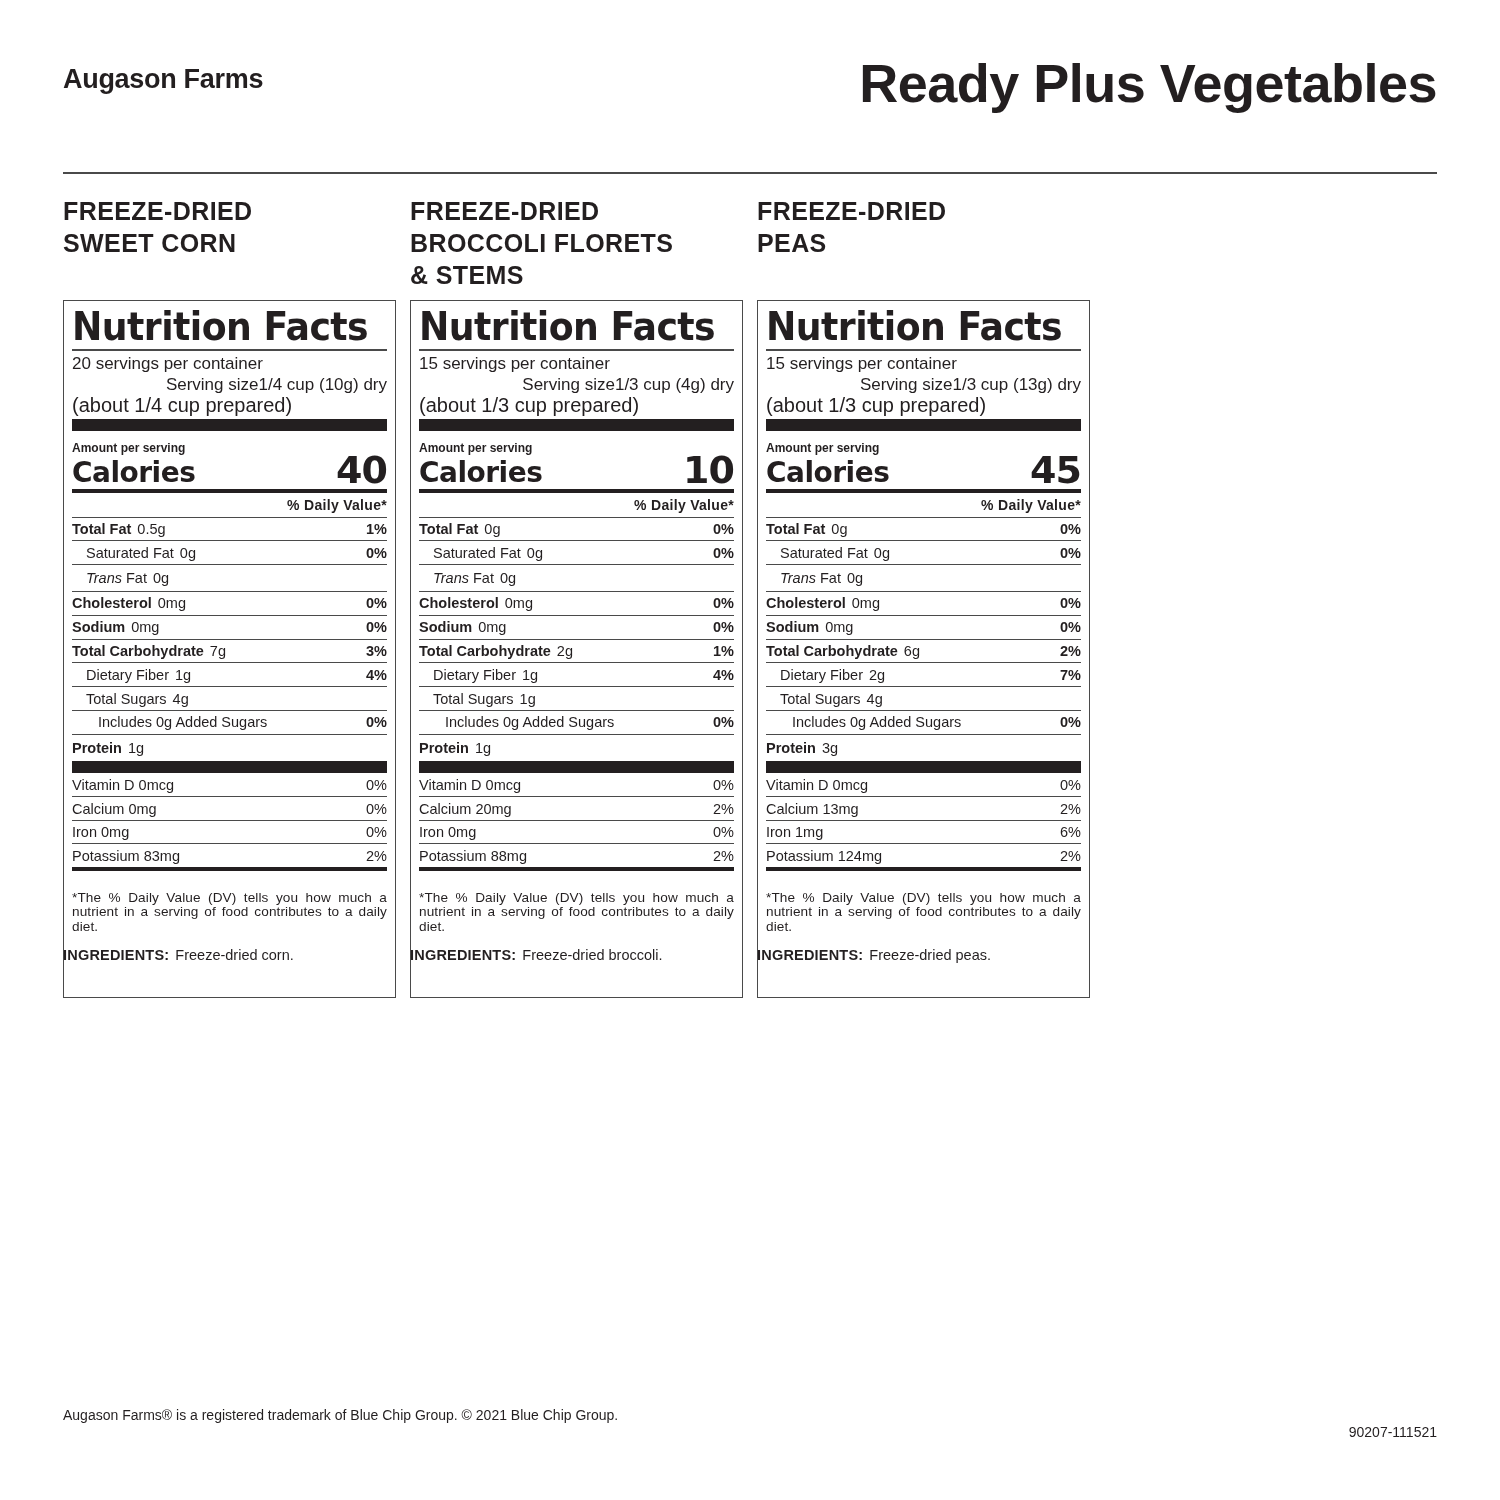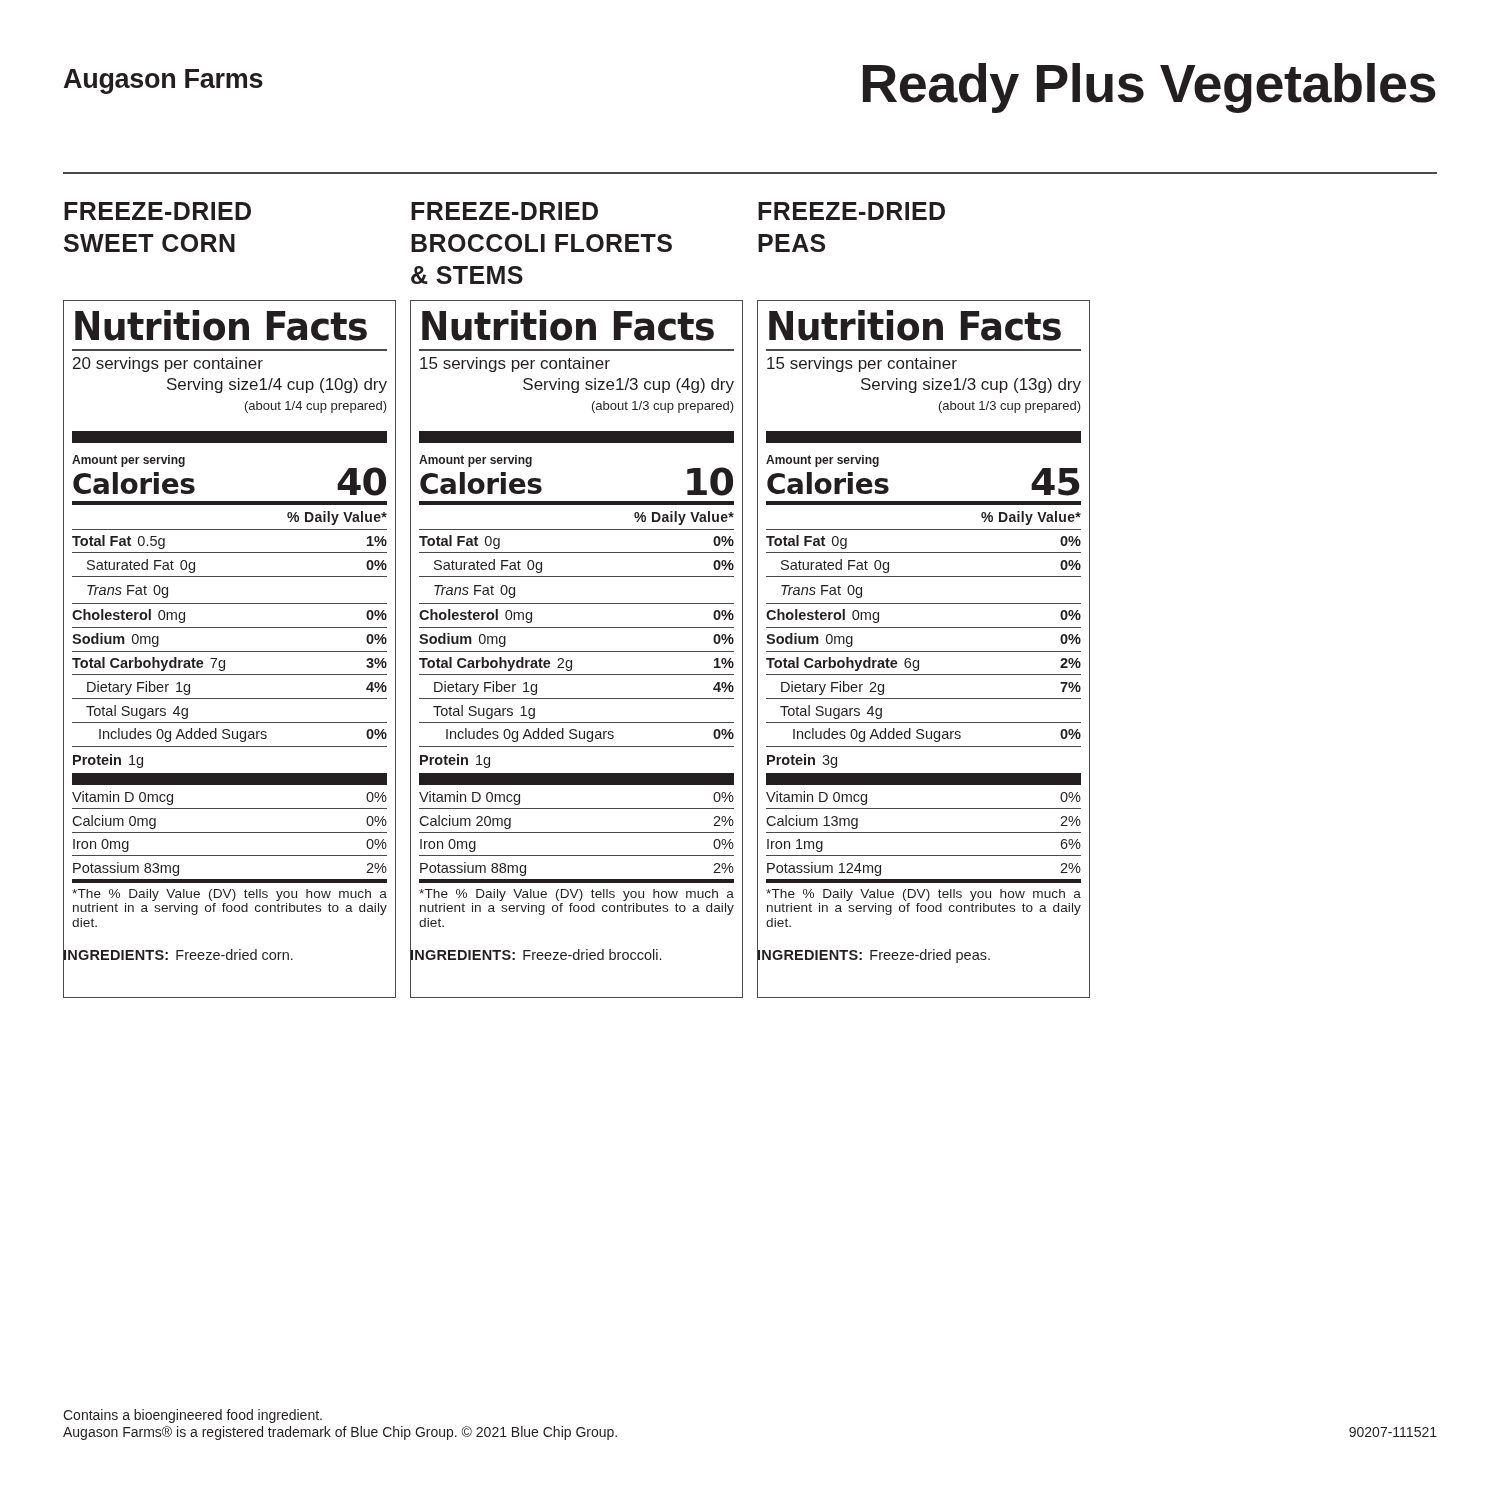--- a/index.html
+++ b/index.html
@@ -41,21 +41,21 @@
     width: 340px;
   }
   .rule-thin { height: 1.5px; background: #4a4a4a; }
   .rule-med { height: 4px; background: #231f20; }
   .rule-thick { height: 12px; background: #231f20; }
   .servings { font-size: 17px; line-height: 20px; margin-top: 3px; }
   .serving-size {
     display: flex; justify-content: flex-end;
     font-size: 17px; font-weight: normal; line-height: 21px;
   }
-  .prepared { text-align: right; font-size: 13px; line-height: 21px; margin-bottom: 15px; }
+  .prepared { text-align: left; font-size: 20px; line-height: 21px; margin-bottom: 3px; }
   .amount-label { font-size: 12px; font-weight: bold; line-height: 14px; margin-top: 10px; }
   .calories-row {
     display: flex; justify-content: space-between; align-items: flex-end;
     height: 33px; margin-bottom: 1px;
   }
   .calories-label { font-size: 28px; font-weight: 900; line-height: 30px; font-family: "DejaVu Sans", sans-serif; letter-spacing: -0.5px; }
   .calories-value { font-size: 38px; font-weight: 900; line-height: 36px; font-family: "DejaVu Sans", sans-serif; letter-spacing: -1px; }
   .dv-header {
     text-align: right; font-size: 14px; font-weight: bold; line-height: 24px;
     letter-spacing: 0.3px;
@@ -70,21 +70,21 @@
   .nrow.indent2 .lbl { padding-left: 26px; }
   .nrow.tall { height: 27px; }
   .nrow .val { margin-left: 6px; }
   .vrow {
     display: flex; justify-content: space-between; align-items: center;
     font-size: 14.5px; height: 23.5px; gap: 45px;
   }
   .vrow + .vrow { border-top: 1.5px solid #4a4a4a; text-align: center; }
   .footnote {
     font-size: 13.6px; line-height: 14.6px; text-align: justify;
-    padding-top: 4px; letter-spacing: 0.1px;
+    padding-top: 20px; letter-spacing: 0.1px;
   }
   .ingredients {
     position: absolute; top: 752px; left: 0; font-size: 14.5px; white-space: nowrap;
   }
   .ingredients b { font-weight: bold; margin-right: 6px; letter-spacing: 0.2px; }
   .footer-note {
     position: absolute; left: 63px; top: 1407px; font-size: 14px; line-height: 17px;
   }
   .footer-code {
     position: absolute; right: 63px; top: 1424px; font-size: 14px; line-height: 17px;
@@ -361,16 +361,15 @@
       <div class="rule-med"></div>
       <div class="footnote">*The % Daily Value (DV) tells you how much a nutrient in a serving of food contributes to a daily diet.</div>
     </div>
     <div class="ingredients">
       <b>INGREDIENTS:</b><span>Freeze-dried peas.</span>
     </div>
   </div>
 </div>
 
 <div class="footer-note">
-  <div>Contains a bioengineered food ingredient.</div>
   <div>Augason Farms® is a registered trademark of Blue Chip Group. © 2021 Blue Chip Group.</div>
 </div>
 <div class="footer-code">90207-111521</div>
 
 </body></html>

